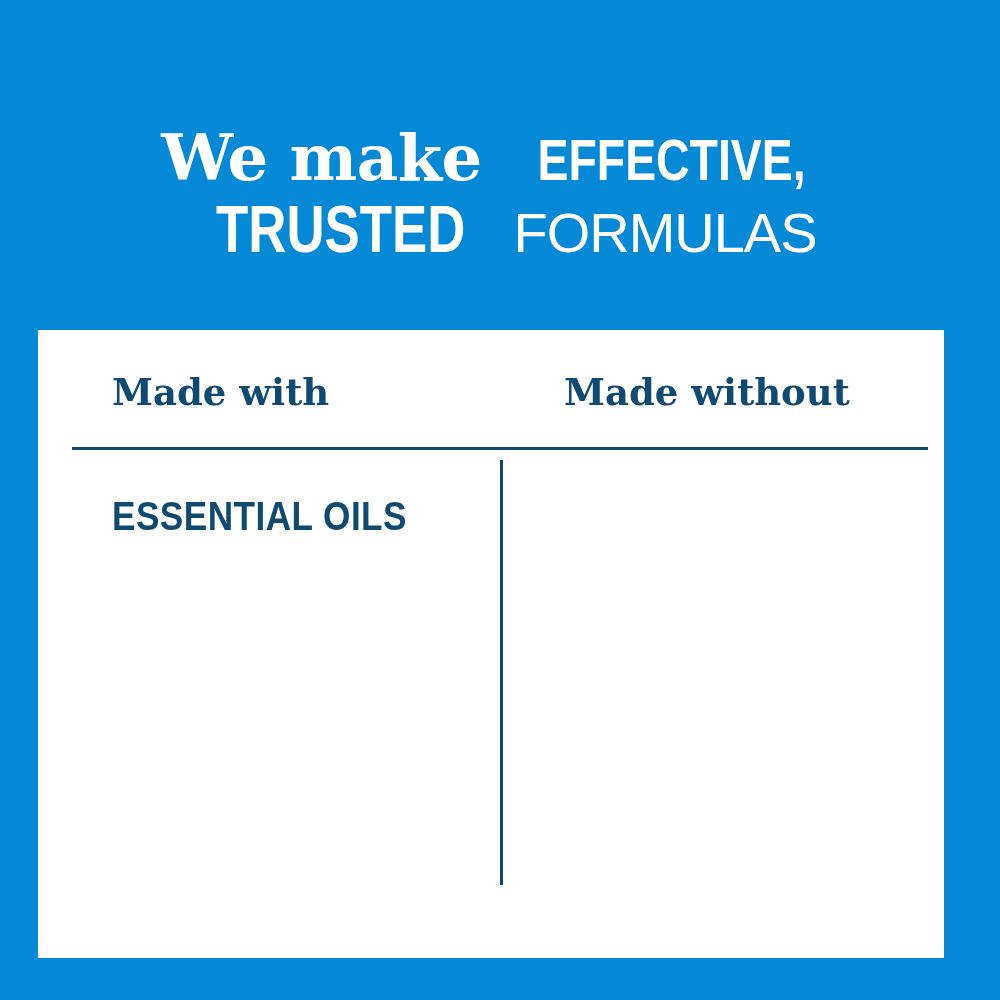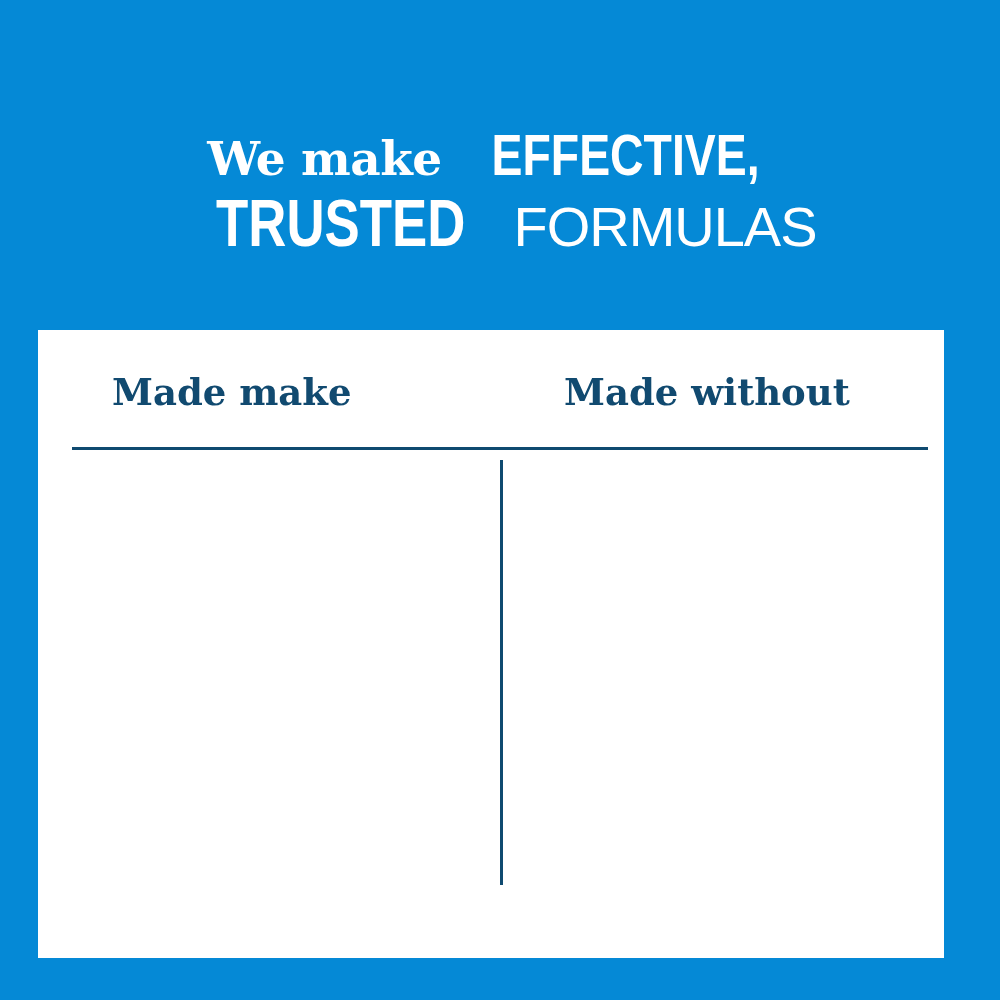--- a/index.html
+++ b/index.html
@@ -42,21 +42,21 @@
     font-size: 56px;
     margin-bottom: 6px;
   }
   .headline-line.line2 {
     font-size: 62px;
   }
   
   .hl-serif {
     font-family: "DejaVu Serif", "Liberation Serif", serif;
     font-weight: 700;
-    font-size: 47px;
+    font-size: 64px;
     letter-spacing: -0.5px;
   }
   
   .hl-cond {
     font-family: "Liberation Sans Narrow", "Liberation Sans", "DejaVu Sans Condensed", sans-serif;
     font-weight: 700;
     font-size: 58px;
     letter-spacing: 0px;
     transform: scaleX(0.80);
     display: inline-block;
@@ -163,27 +163,30 @@
     </span>
     <span class="headline-line line2">
       <span class="hl-cond big">TRUSTED&nbsp;</span><span class="hl-wide">FORMULAS</span>
     </span>
   </div>
 
   <div class="card">
     <div class="table">
 
       <div class="col-headers">
-        <div class="col-header left">Made make</div>
+        <div class="col-header left">Made with</div>
         <div class="col-header right">Made without</div>
         <div class="rule"></div>
       </div>
 
       <div class="columns">
         <div class="divider"></div>
 
+        <div class="col left">
+          <div class="item">ESSENTIAL OILS</div>
+        </div>
 
       </div>
 
     </div>
   </div>
 
 </div>
 
 </body></html>

